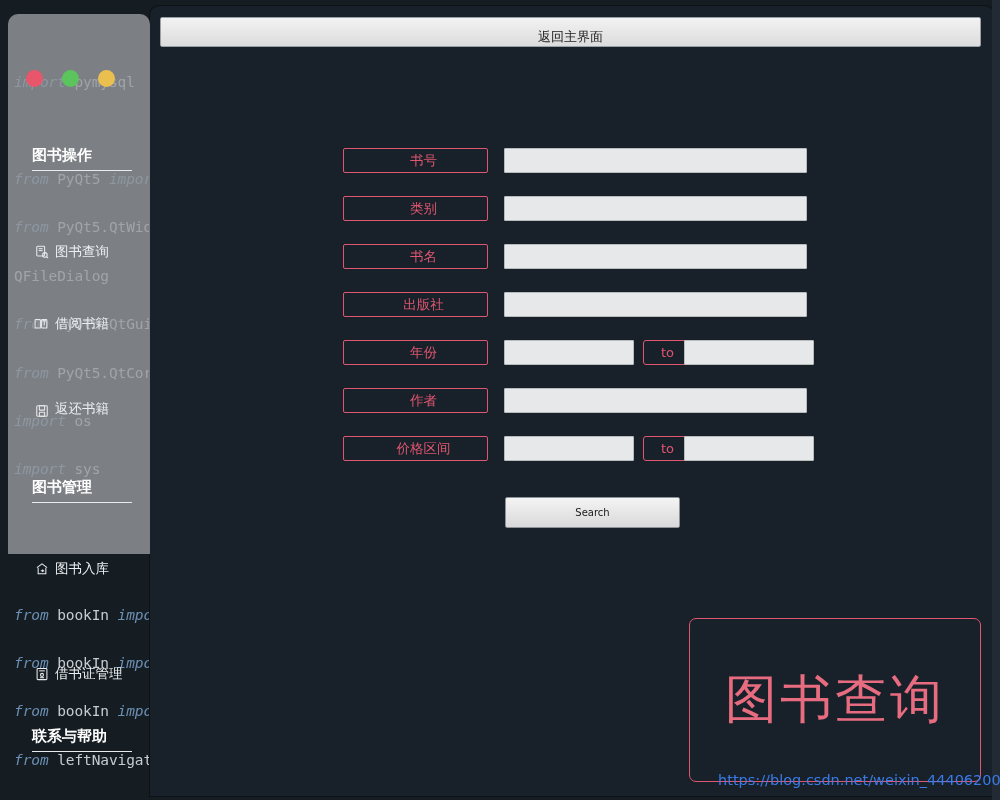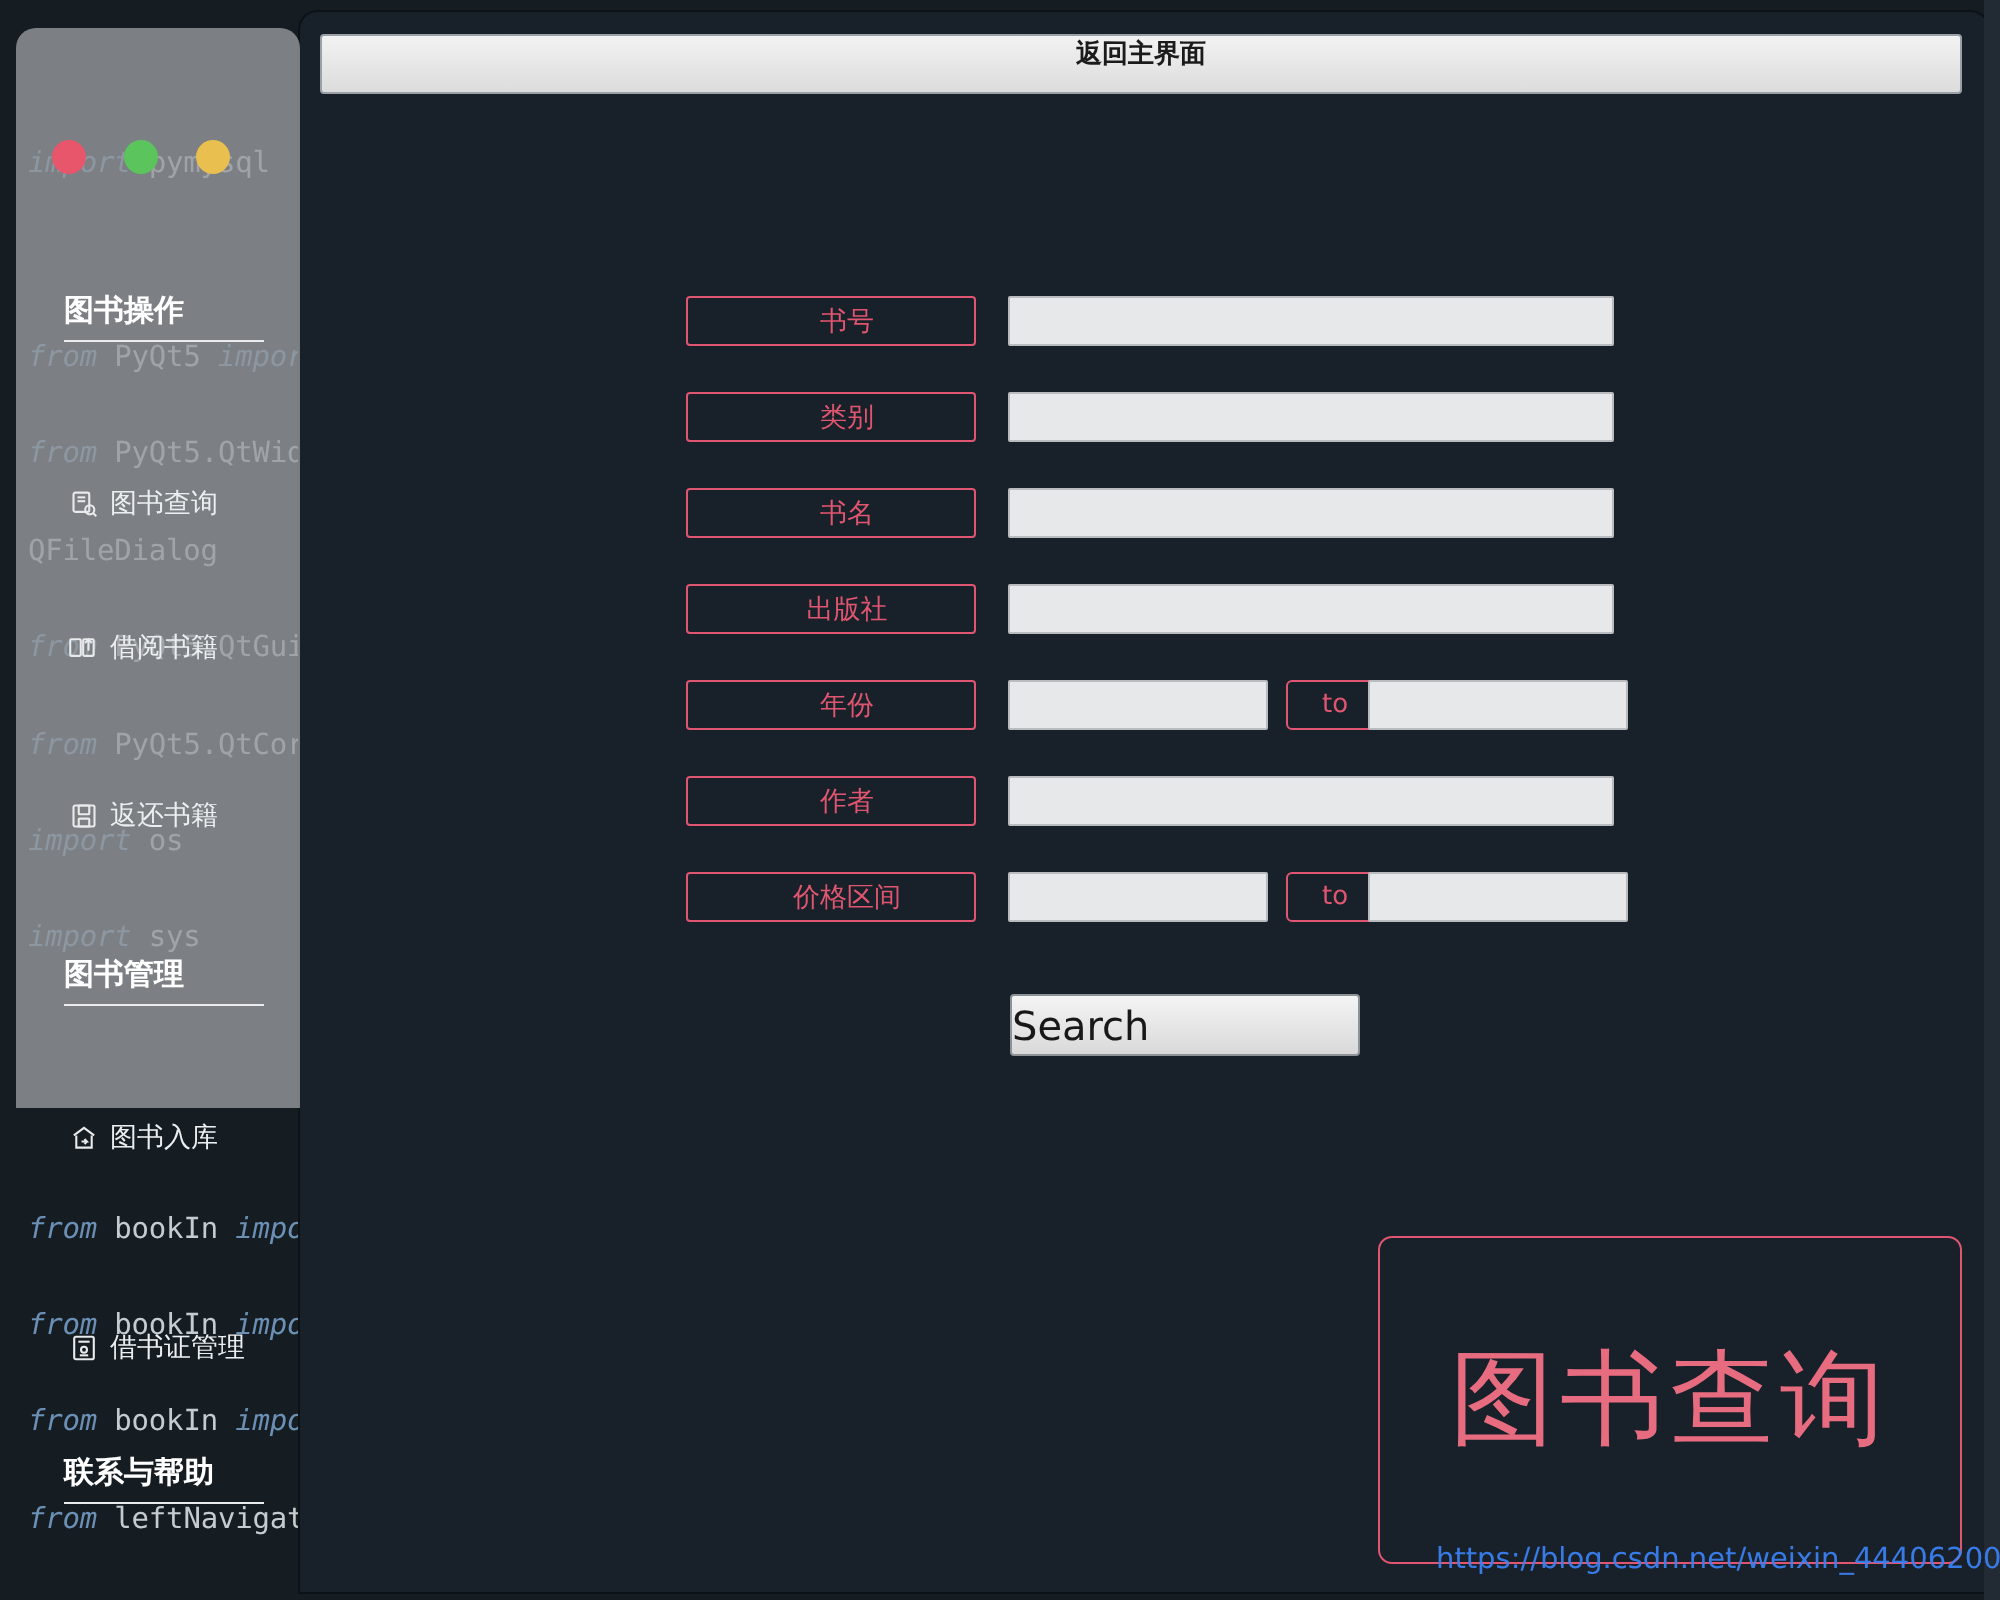--- a/index.html
+++ b/index.html
@@ -38,23 +38,22 @@
     position:absolute; right:0; top:0; width:8px; height:800px;
     background:#222b33;
   }
 
   
   .return-btn{
     position:absolute; left:160px; top:17px; width:821px; height:30px;
     background:linear-gradient(#f2f2f2,#dcdcdc);
     border:1px solid #9aa0a6; border-radius:2px;
     color:#1b1b1b; font-size:13px;
-    display:flex; align-items:flex-start; justify-content:center;
+    display:flex; align-items:flex-end; justify-content:center;
     cursor:pointer;
-    font-weight:bold;
   }
 
   
   .form{
     position:absolute; left:343px; top:148px; width:640px;
   }
   .row{ position:absolute; left:0; height:25px; }
   .fld-label{
     position:absolute; left:0; width:145px; height:25px;
     border:1px solid #e0556f; border-radius:2px;
@@ -75,22 +74,22 @@
     border:1px solid #e0556f; border-radius:3px;
     color:#e0556f; font-size:13px;
     display:flex; align-items:center; justify-content:center;
   }
 
   
   .search-btn{
     position:absolute; left:505px; top:497px; width:175px; height:31px;
     background:linear-gradient(#f4f4f4,#d9d9d9);
     border:1px solid #8d9297; border-radius:2px;
-    color:#181818; font-size:20px;
-    display:flex; align-items:center; justify-content:flex-start;
+    color:#181818; font-size:10px;
+    display:flex; align-items:center; justify-content:center;
     cursor:pointer;
   }
 
   
   .title-plate{
     position:absolute; left:689px; top:618px; width:292px; height:164px;
     border:1.5px solid #e0556f; border-radius:7px;
     display:flex; align-items:center; justify-content:center;
   }
   .title-plate span{
@@ -291,21 +290,21 @@
         <svg width="15" height="14" viewBox="0 0 17 16" fill="none" stroke="#e8eaec" stroke-width="1.2">
           <rect x="1.2" y="3" width="6" height="9.5" rx="0.6"></rect>
           <rect x="8.6" y="3" width="6" height="9.5" rx="0.6"></rect>
           <line x1="11.6" y1="9.5" x2="11.6" y2="3.3"></line>
           <polyline points="9.7,5.1 11.6,3.1 13.5,5.1"></polyline>
         </svg>
       </span>
       <span>借阅书籍</span>
     </div>
 
-    <div class="nav-item" style="top:384px;">
+    <div class="nav-item" style="top:384px;align-items:flex-end;">
       <span class="nav-ico">
         <svg width="14" height="14" viewBox="0 0 16 16" fill="none" stroke="#e8eaec" stroke-width="1.2">
           <rect x="2" y="2" width="12" height="12" rx="1"></rect>
           <rect x="5" y="2" width="6" height="5" rx="0.5"></rect>
           <rect x="5" y="9.5" width="6" height="4.5" rx="0.5"></rect>
         </svg>
       </span>
       <span>返还书籍</span>
     </div>
 

